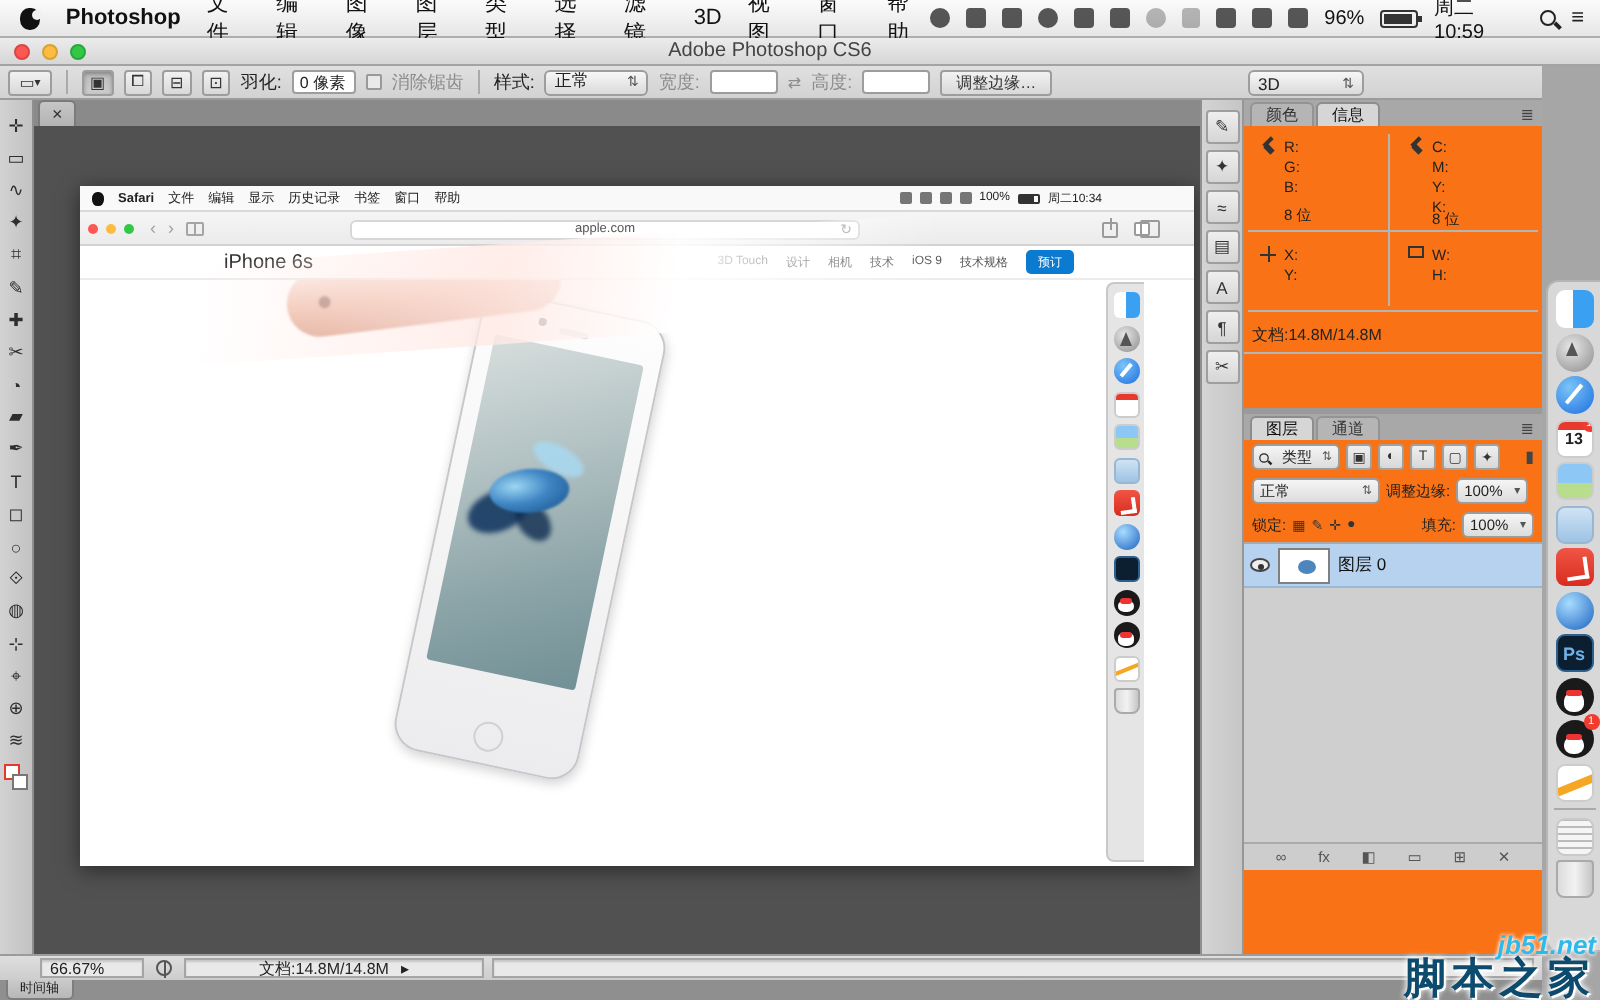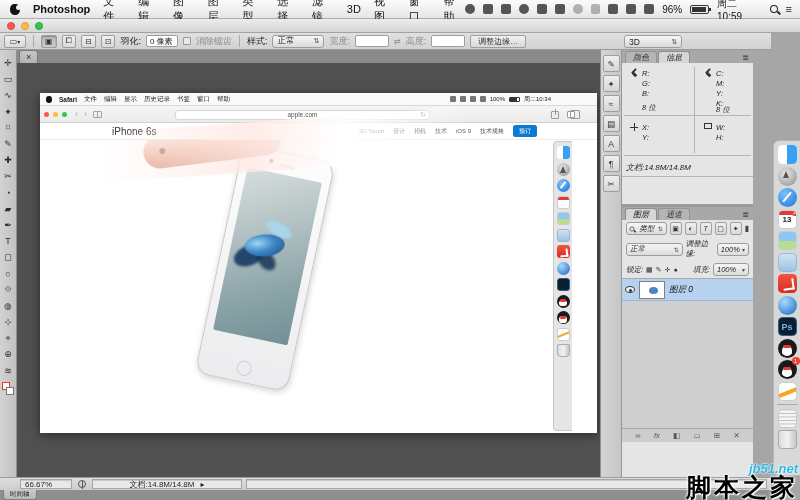--- a/index.html
+++ b/index.html
@@ -126,21 +126,21 @@
   .i-notes { background:#fff; border:1px solid #ccc; position:relative; overflow:hidden; }
   .i-notes::after { content:""; position:absolute; left:-20%; top:52%; width:140%; height:22%; background:#f5a623; transform:rotate(-22deg); }
   .i-doc { background:#f5f5f5; border:1px solid #c9c9c9; background-image:linear-gradient(#bbb 1px,transparent 1px); background-size:100% 3.5px; background-position:0 3px; }
   .i-trash { background:linear-gradient(90deg,#dcdcdc,#f2f2f2,#c6c6c6); border:1px solid #aaa; border-radius:2px 2px 4px 4px !important; }
 
   
   #panelstrip { left:600px; top:50px; width:21px; height:427px; background:linear-gradient(90deg,#d4d4d4,#c6c6c6); border-left:1px solid #8f8f8f; display:flex; flex-direction:column; align-items:center; gap:3px; padding-top:5px; }
   .strip-btn { width:17px; height:17px; background:linear-gradient(#efefef,#d5d5d5); border:1px solid #9e9e9e; border-radius:2px; display:flex; align-items:center; justify-content:center; font-size:8.5px; color:#333; }
 
   
-  #panels { left:621px; top:50px; width:132px; height:427px; background:#e5e5e5; border-left:1px solid #979797; font-size:8px; color:#1f1f1f;font-style:italic; }
+  #panels { left:621px; top:50px; width:150px; height:427px; background:#f97316; border-left:1px solid #979797; font-size:8px; color:#1f1f1f; }
   .ptabs { height:13px; background:#a8a8a8; display:flex; align-items:flex-end; gap:1px; padding-left:3px; position:relative; }
   .ptab { height:12px; padding:0 7px; display:flex; align-items:center; font-size:8px; border-radius:3px 3px 0 0; }
   .ptab.on { background:#d6d6d6; color:#111; border:1px solid #8d8d8d; border-bottom:none; }
   .ptab.off { background:#b5b5b5; color:#333; border:1px solid #949494; border-bottom:none; }
   .pmenu { position:absolute; right:4px; top:3px; font-size:8px; color:#444; }
 
   #info-body { position:relative; height:142px; border-bottom:1px solid #9a9a9a; }
   .q { position:absolute; display:flex; gap:4px; }
   .qlabels { display:flex; flex-direction:column; gap:1px; font-size:7.5px; color:#222; }
   .dropper { width:8px; height:8px; position:relative; }
@@ -184,21 +184,21 @@
   #deskstrip { left:771px; top:33px; width:29px; height:467px; background:#a6a6a6; }
   #dock { left:773px; top:140px; width:27px; height:336px; background:rgba(222,222,222,.9); border:1px solid #b5b5b5; border-right:none; border-radius:6px 0 0 6px; display:flex; flex-direction:column; align-items:center; gap:2.5px; padding-top:4px; z-index:20; }
   .di { width:19px; height:19px; border-radius:4.5px; position:relative; flex:0 0 auto; }
   .di .badge { position:absolute; right:-3px; top:-3px; width:8px; height:8px; background:#f03b30; border-radius:50%; color:#fff; font-size:5.5px; display:flex; align-items:center; justify-content:center; z-index:3; }
   #dock-cal-day { position:absolute; left:0; right:0; top:4.5px; text-align:center; font-size:8px; font-weight:bold; color:#222; }
   .docksep { width:21px; height:1px; background:#aaa; margin:1px 0; }
 
   
   #watermark { position:absolute; right:2px; bottom:0; text-align:right; z-index:30; line-height:1; }
   #watermark .l1 { font-size:13px; font-style:italic; font-weight:bold; color:#2fb9ea; text-shadow:0 0 2px #fff,0 0 2px #fff; }
-  #watermark .l2 { font-size:25px; font-weight:bold; color:#000000; letter-spacing:3px; text-shadow:0 0 3px #fff,0 0 3px #fff,1px 1px 0 #fff; }
+  #watermark .l2 { font-size:21px; font-weight:bold; color:#0c4a6e; letter-spacing:3px; text-shadow:0 0 3px #fff,0 0 3px #fff,1px 1px 0 #fff; }
 </style>
 </head>
 <body>
 
 <div id="menubar" class="abs">
   <div class="left">
     <span class="apple"></span>
     <span class="appname">Photoshop</span>
     <span>文件</span>
     <span>编辑</span>
@@ -229,20 +229,21 @@
     <span>周二10:59</span>
     <span class="search-glass"></span>
     <span class="listicon">≡</span>
   </div>
 </div>
 
 <div id="titlebar" class="abs">
   <span class="tl r"></span>
   <span class="tl y"></span>
   <span class="tl g"></span>
+  <span class="title">Adobe Photoshop CS6</span>
 </div>
 
 <div id="optionsbar" class="abs">
   <span class="obtn" style="width:22px;">
     <span>▭</span>
     <span style="font-size:6px;">▾</span>
   </span>
   <span class="osep"></span>
   <span class="obtn active">▣</span>
   <span class="obtn">⧠</span>

